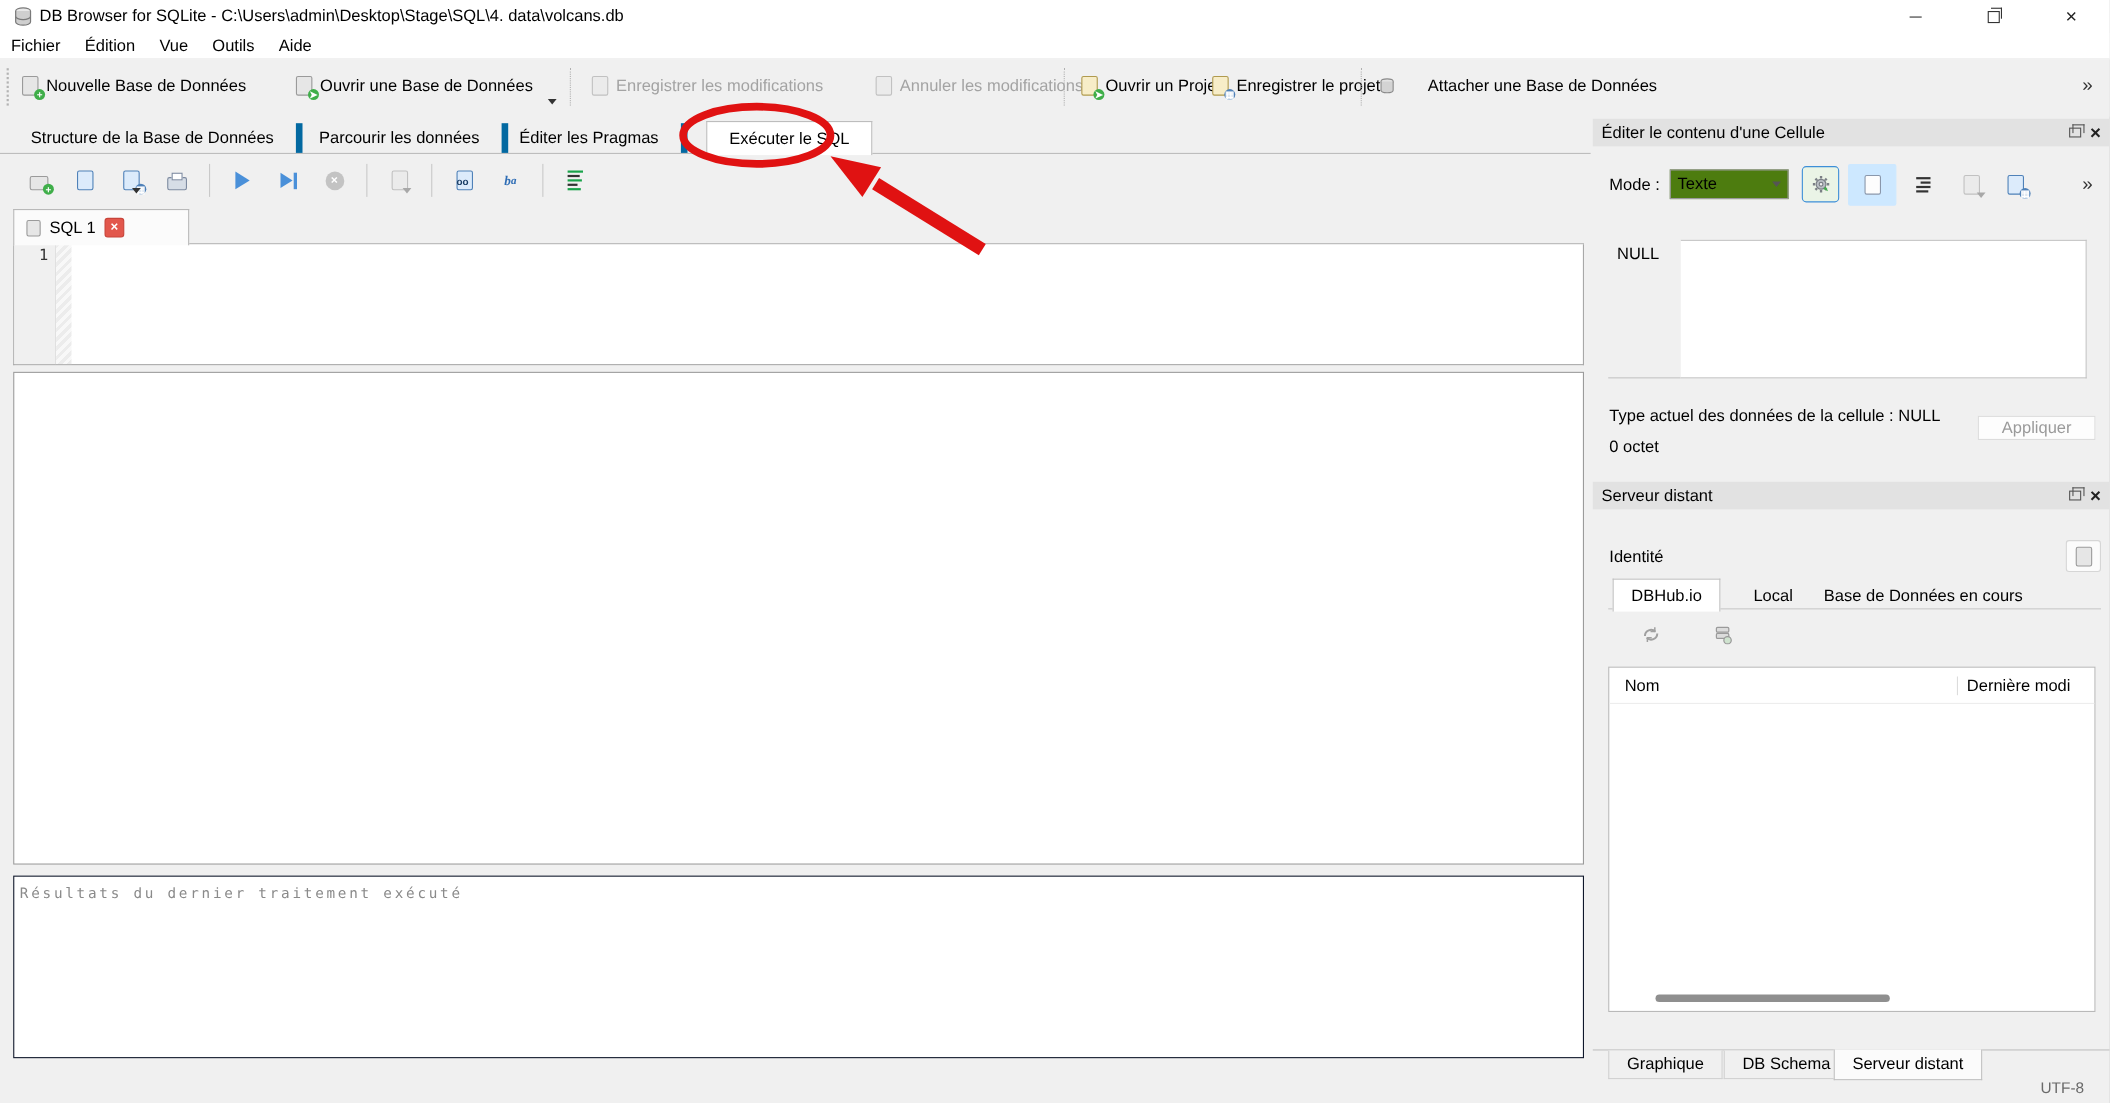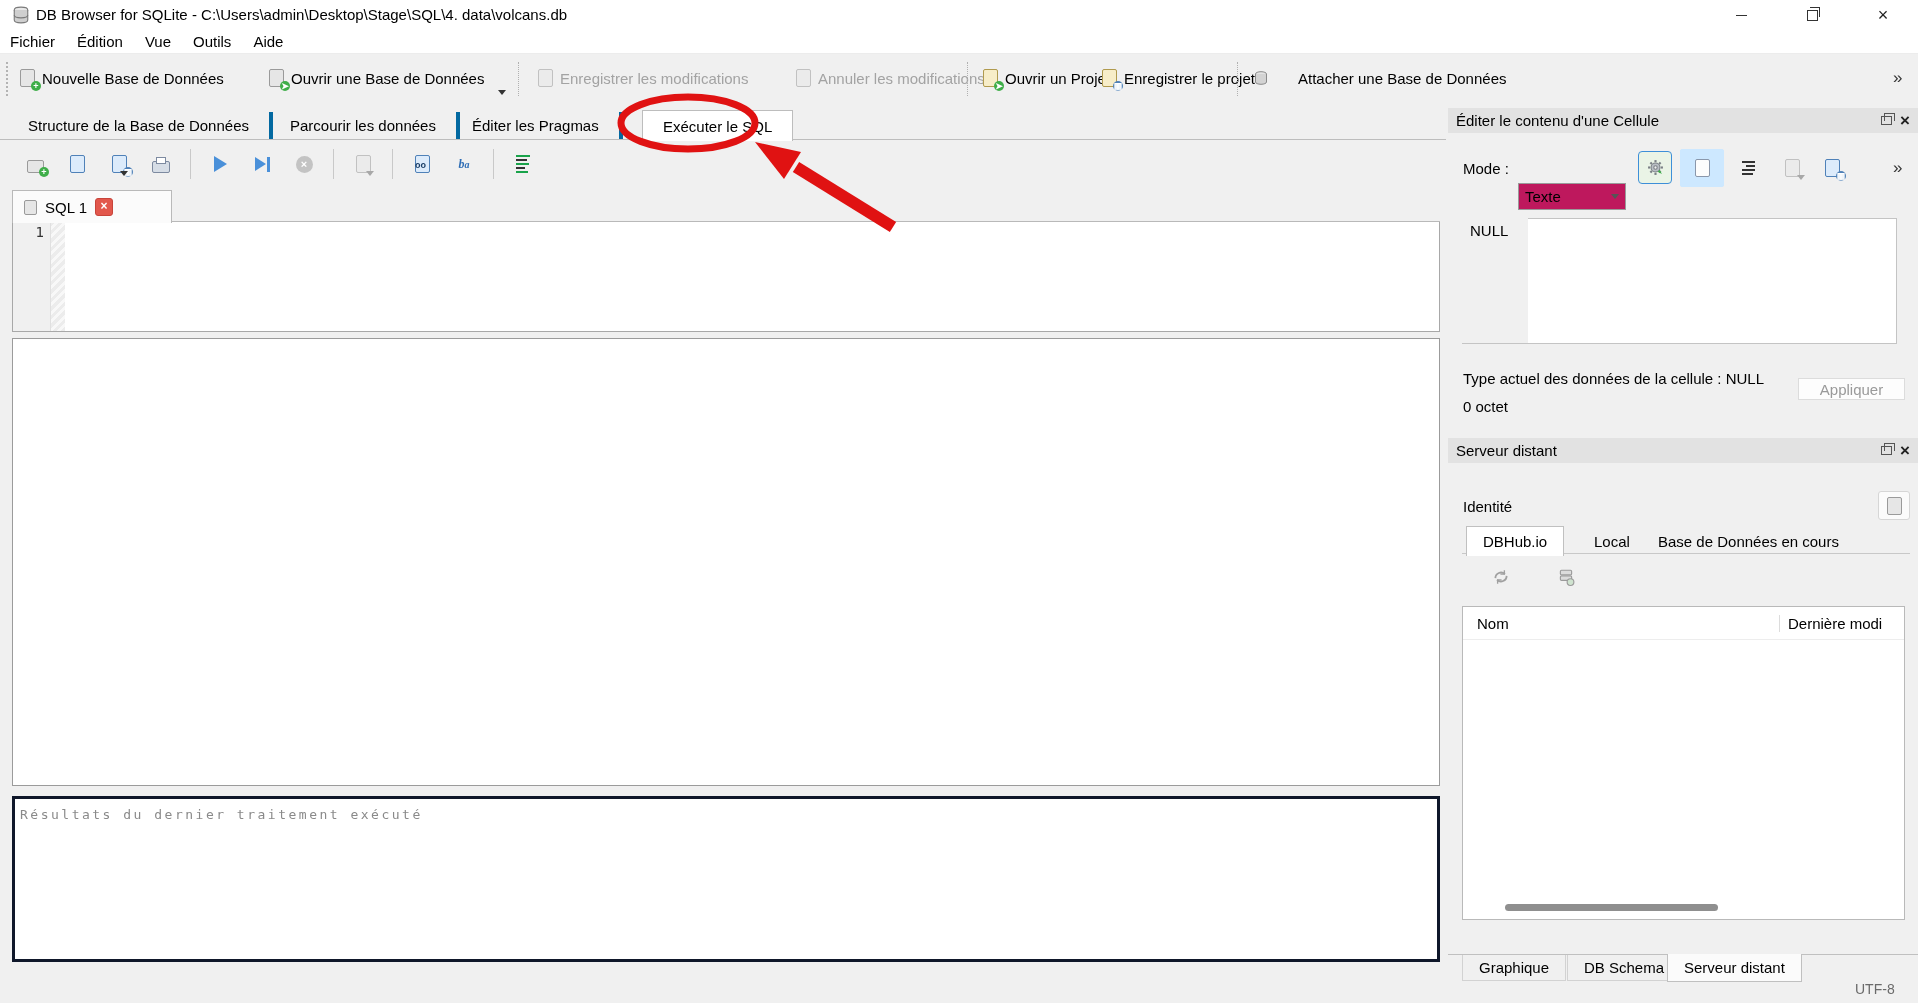--- a/index.html
+++ b/index.html
@@ -37,45 +37,45 @@
   .badge.green{background:#3fae49;}
   .badge.blue{background:#4f81b8;}
   .tri-play{width:0;height:0;border-style:solid;border-width:8px 0 8px 13px;border-color:transparent transparent transparent #4a90d9;}
   .bar-end{width:3px;height:15px;background:#4a90d9;margin-left:1px;}
   .stop-circle{width:17px;height:17px;border-radius:50%;background:#c3c3c3;color:#fff;display:flex;align-items:center;justify-content:center;font-size:11px;font-weight:bold;}
   .printer{width:16px;height:10px;background:#d6dde6;border:1px solid #7d8aa0;border-radius:2px;position:relative;margin-top:5px;}
   .printer::before{content:"";position:absolute;left:3px;top:-5px;width:8px;height:5px;background:#fff;border:1px solid #7d8aa0;}
   .ba{font:bold italic 12px "Liberation Serif",serif;color:#2e6db5;}
   
   .maintab-line{left:0;top:139px;width:1446px;border-bottom:1px solid #bdbdbd;}
-  .mtab{top:112px;height:27px;display:flex;align-items:center;padding:0 20px;border-right:4px solid #0369a1;}
+  .mtab{top:112px;height:27px;display:flex;align-items:center;padding:0 20px;border-right:6px solid #0369a1;}
   .mtab.active{top:110px;height:30px;background:#fff;border:1px solid #bdbdbd;border-bottom:none;z-index:3;}
   
   .sqlbar{left:14px;top:146px;height:36px;display:flex;align-items:center;}
   .sqlbar .icw{margin:0 12px;}
   .sqlsep{width:0;height:30px;border-left:1px solid #c9c9c9;margin:0 8px;}
   
   .sqltab{left:12px;top:190px;width:138px;height:32px;background:#fbfbfb;border:1px solid #b9b9b9;border-bottom:none;z-index:2;display:flex;align-items:center;gap:8px;padding:0 10px;}
   .sqltab-close{width:16px;height:16px;border-radius:3px;background:#e2574c;border:1px solid #c8443a;color:#fff;font:bold 12px/14px "Liberation Sans",sans-serif;text-align:center;}
   .sqltab-line{left:12px;top:221px;width:1428px;border-bottom:1px solid #b9b9b9;z-index:1;}
   .editor{left:12px;top:222px;width:1428px;height:110px;background:#fff;border:1px solid #a8a8a8;border-top:none;box-sizing:border-box;display:flex;}
   .gutter{width:38px;background:#f0f0f0;border-right:1px solid #e0e0e0;text-align:right;padding:2px 6px 0 0;box-sizing:border-box;
           font-family:"DejaVu Sans Mono",monospace;font-size:14px;color:#333;}
   .foldstrip{width:14px;background:repeating-linear-gradient(135deg,#ececec 0 3px,#f8f8f8 3px 6px);}
   .bigpanel{left:12px;top:338px;width:1428px;height:448px;background:#fff;border:1px solid #9b9b9b;box-sizing:border-box;}
-  .logpanel{left:12px;top:796px;width:1428px;height:166px;background:#fff;border:3px solid #0f172a;box-sizing:border-box;padding:6px 5px;}
+  .logpanel{left:12px;top:796px;width:1428px;height:166px;background:#fff;border:1px solid #0f172a;box-sizing:border-box;padding:6px 5px;}
   .logtext{font-family:"DejaVu Sans Mono",monospace;font-size:13px;letter-spacing:2.5px;color:#8a8a8a;}
   
   .dockhead{left:1448px;width:470px;height:25px;background:#e2e2e2;display:flex;align-items:center;padding:0 8px;box-sizing:border-box;gap:8px;}
   .dockhead .t{flex:1;}
   .float-glyph{position:relative;width:9px;height:7px;border:1px solid #555;display:inline-block;background:#e2e2e2;}
   .float-glyph::after{content:"";position:absolute;left:2px;top:-4px;width:9px;height:7px;border:1px solid #555;border-bottom:none;background:transparent;}
   .x-glyph{font-size:17px;line-height:16px;color:#222;font-weight:bold;}
   select,.combo{font-family:"Liberation Sans",sans-serif;}
-  .combo{background:#be185d;border:1px solid #9a9a9a;display:flex;align-items:center;box-sizing:border-box;padding:0 6px;margin-top:29px;}
+  .combo{background:#4d7c0f;border:1px solid #9a9a9a;display:flex;align-items:center;box-sizing:border-box;padding:0 6px;}
   .combo .ca{margin-left:auto;width:0;height:0;border-left:4px solid transparent;border-right:4px solid transparent;border-top:5px solid #555;}
   .iconbtn{display:flex;align-items:center;justify-content:center;box-sizing:border-box;}
   .gearbtn{border:1px solid #3d8fd8;border-radius:4px;background:#eaf4e6;}
   .docbtn{background:#cde8ff;border:1px solid #cde8ff;border-radius:2px;}
   .nulllabel{color:#000;}
   .cellarea{background:#fff;border:1px solid #c4c4c4;box-sizing:border-box;}
   .btn-disabled{background:#fdfdfd;border:1px solid #dcdcdc;color:#9a9a9a;display:flex;align-items:center;justify-content:center;box-sizing:border-box;}
   .rtab{top:528px;height:26px;display:flex;align-items:center;padding:0 16px;}
   .rtab.active{top:526px;height:29px;background:#fff;border:1px solid #c0c0c0;border-bottom:none;z-index:3;}
   .rtab-line{left:1462px;top:553px;width:448px;border-bottom:1px solid #c8c8c8;}

